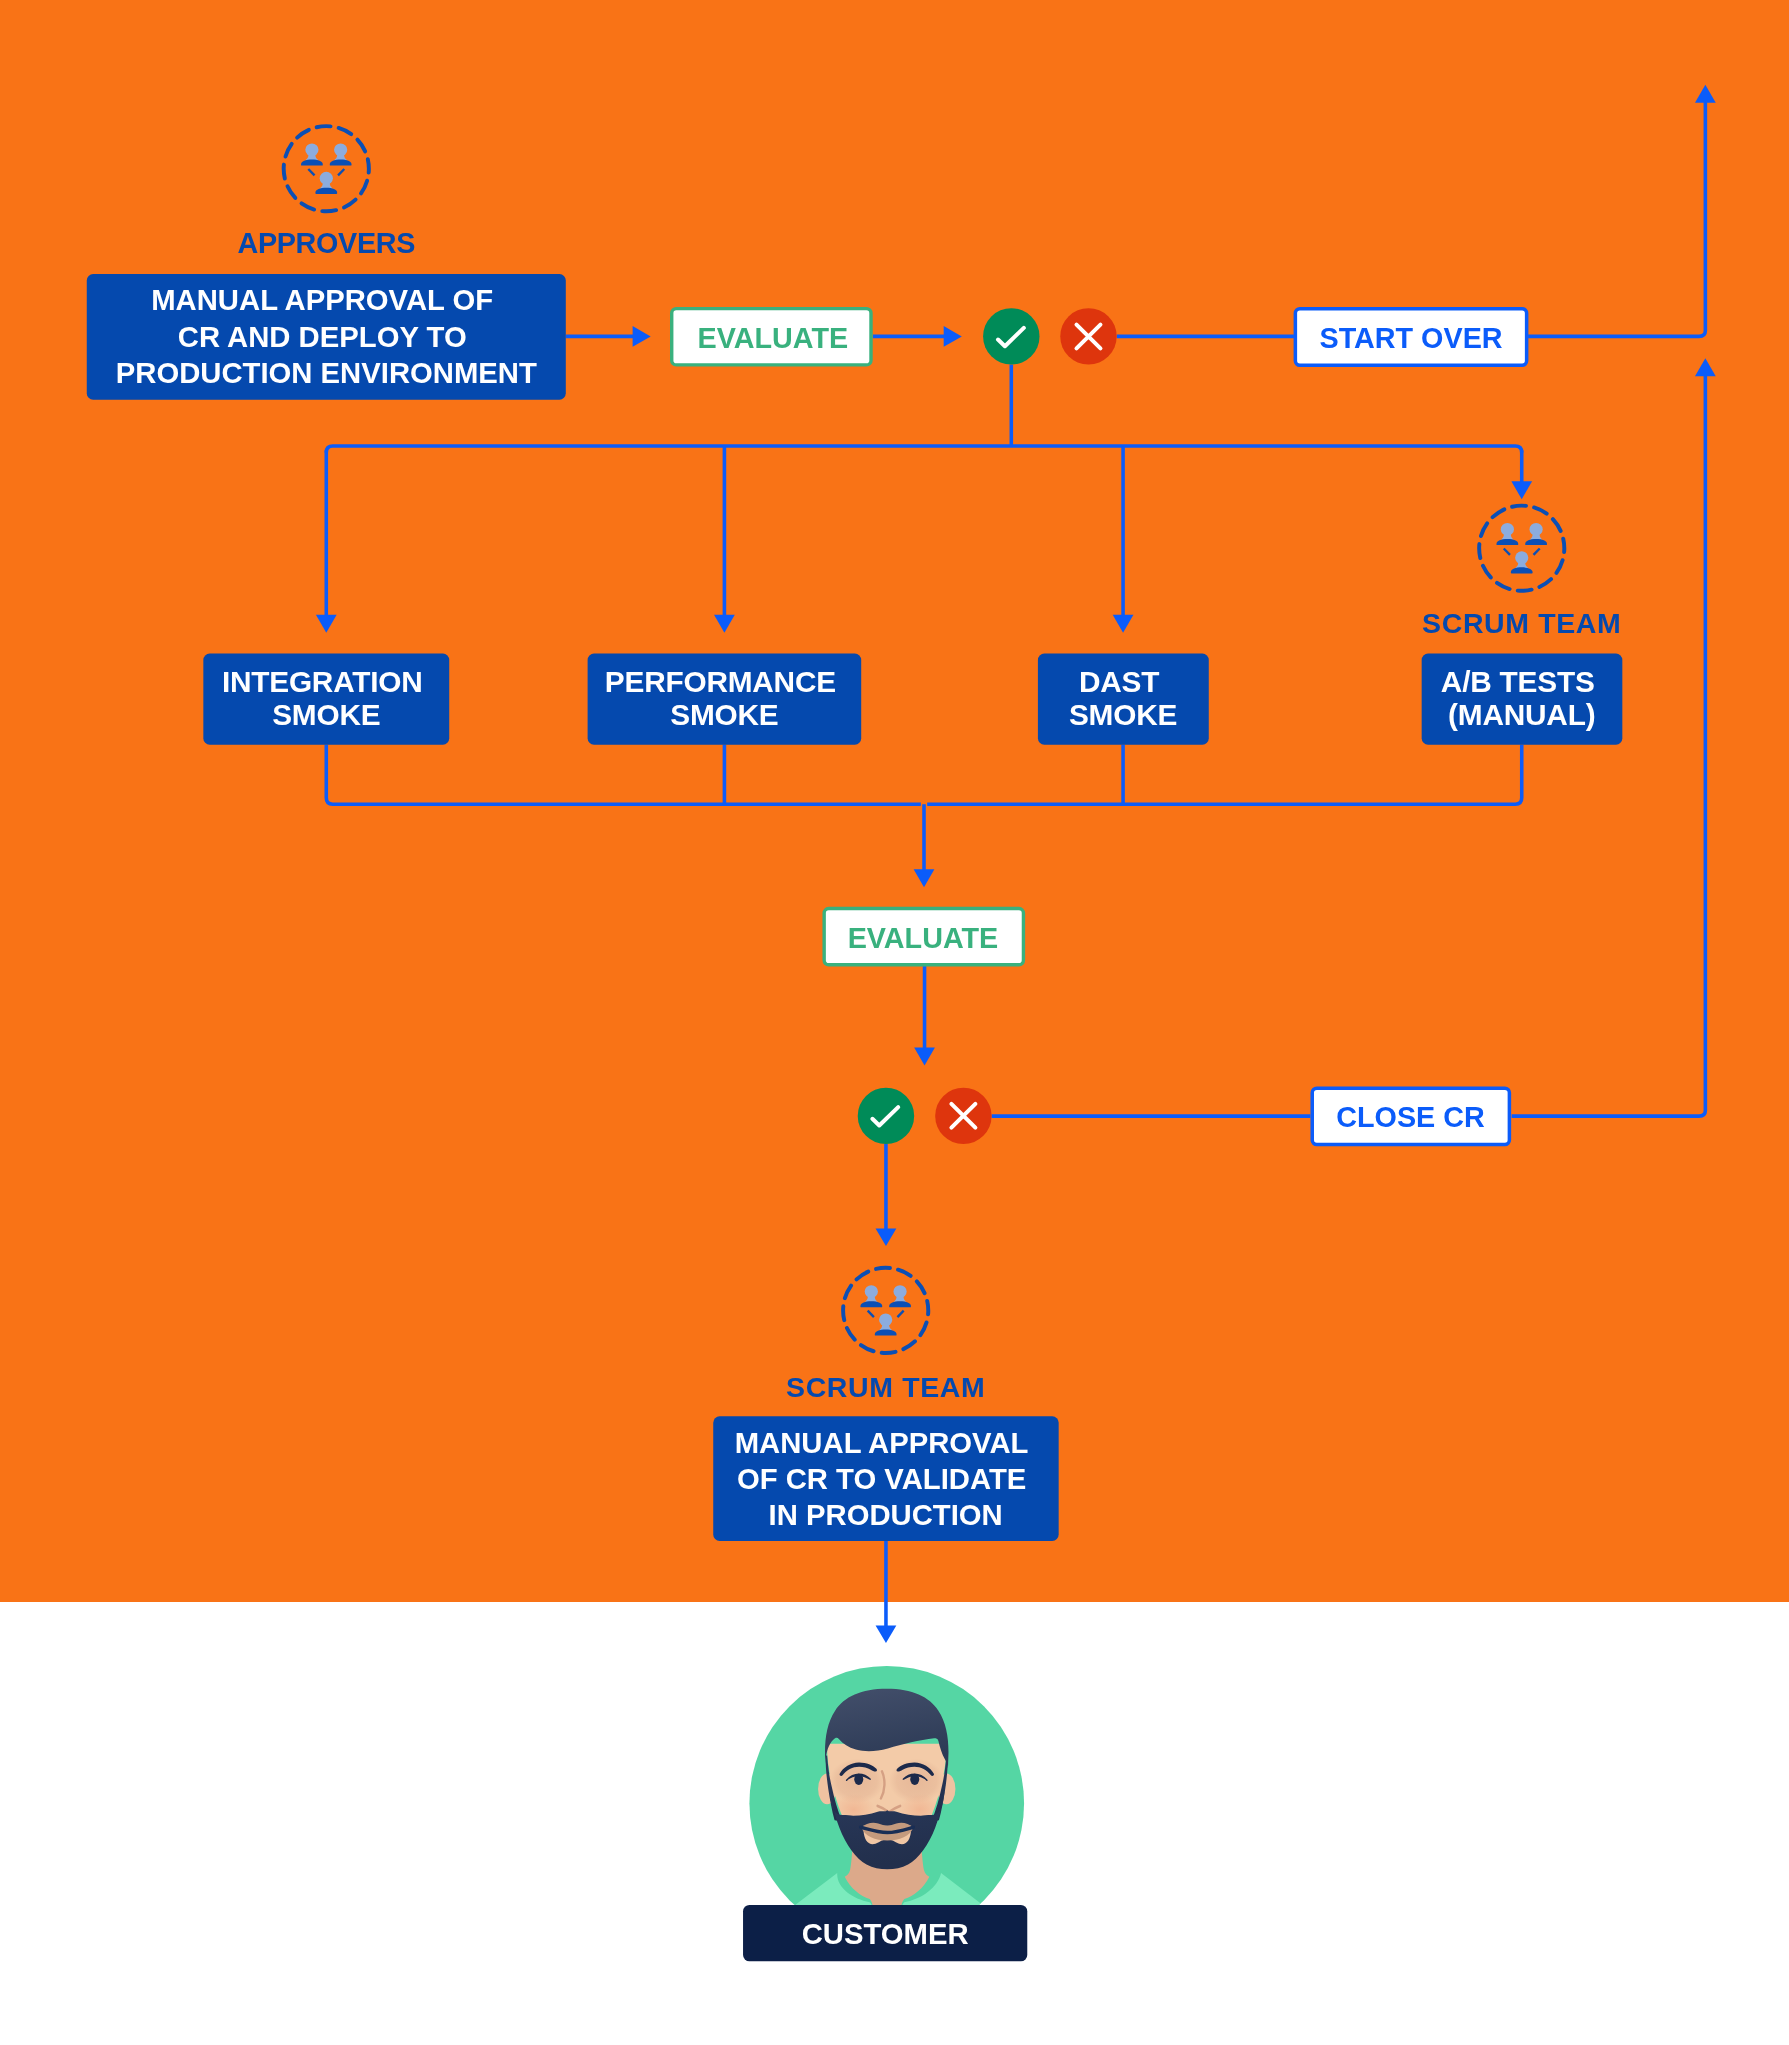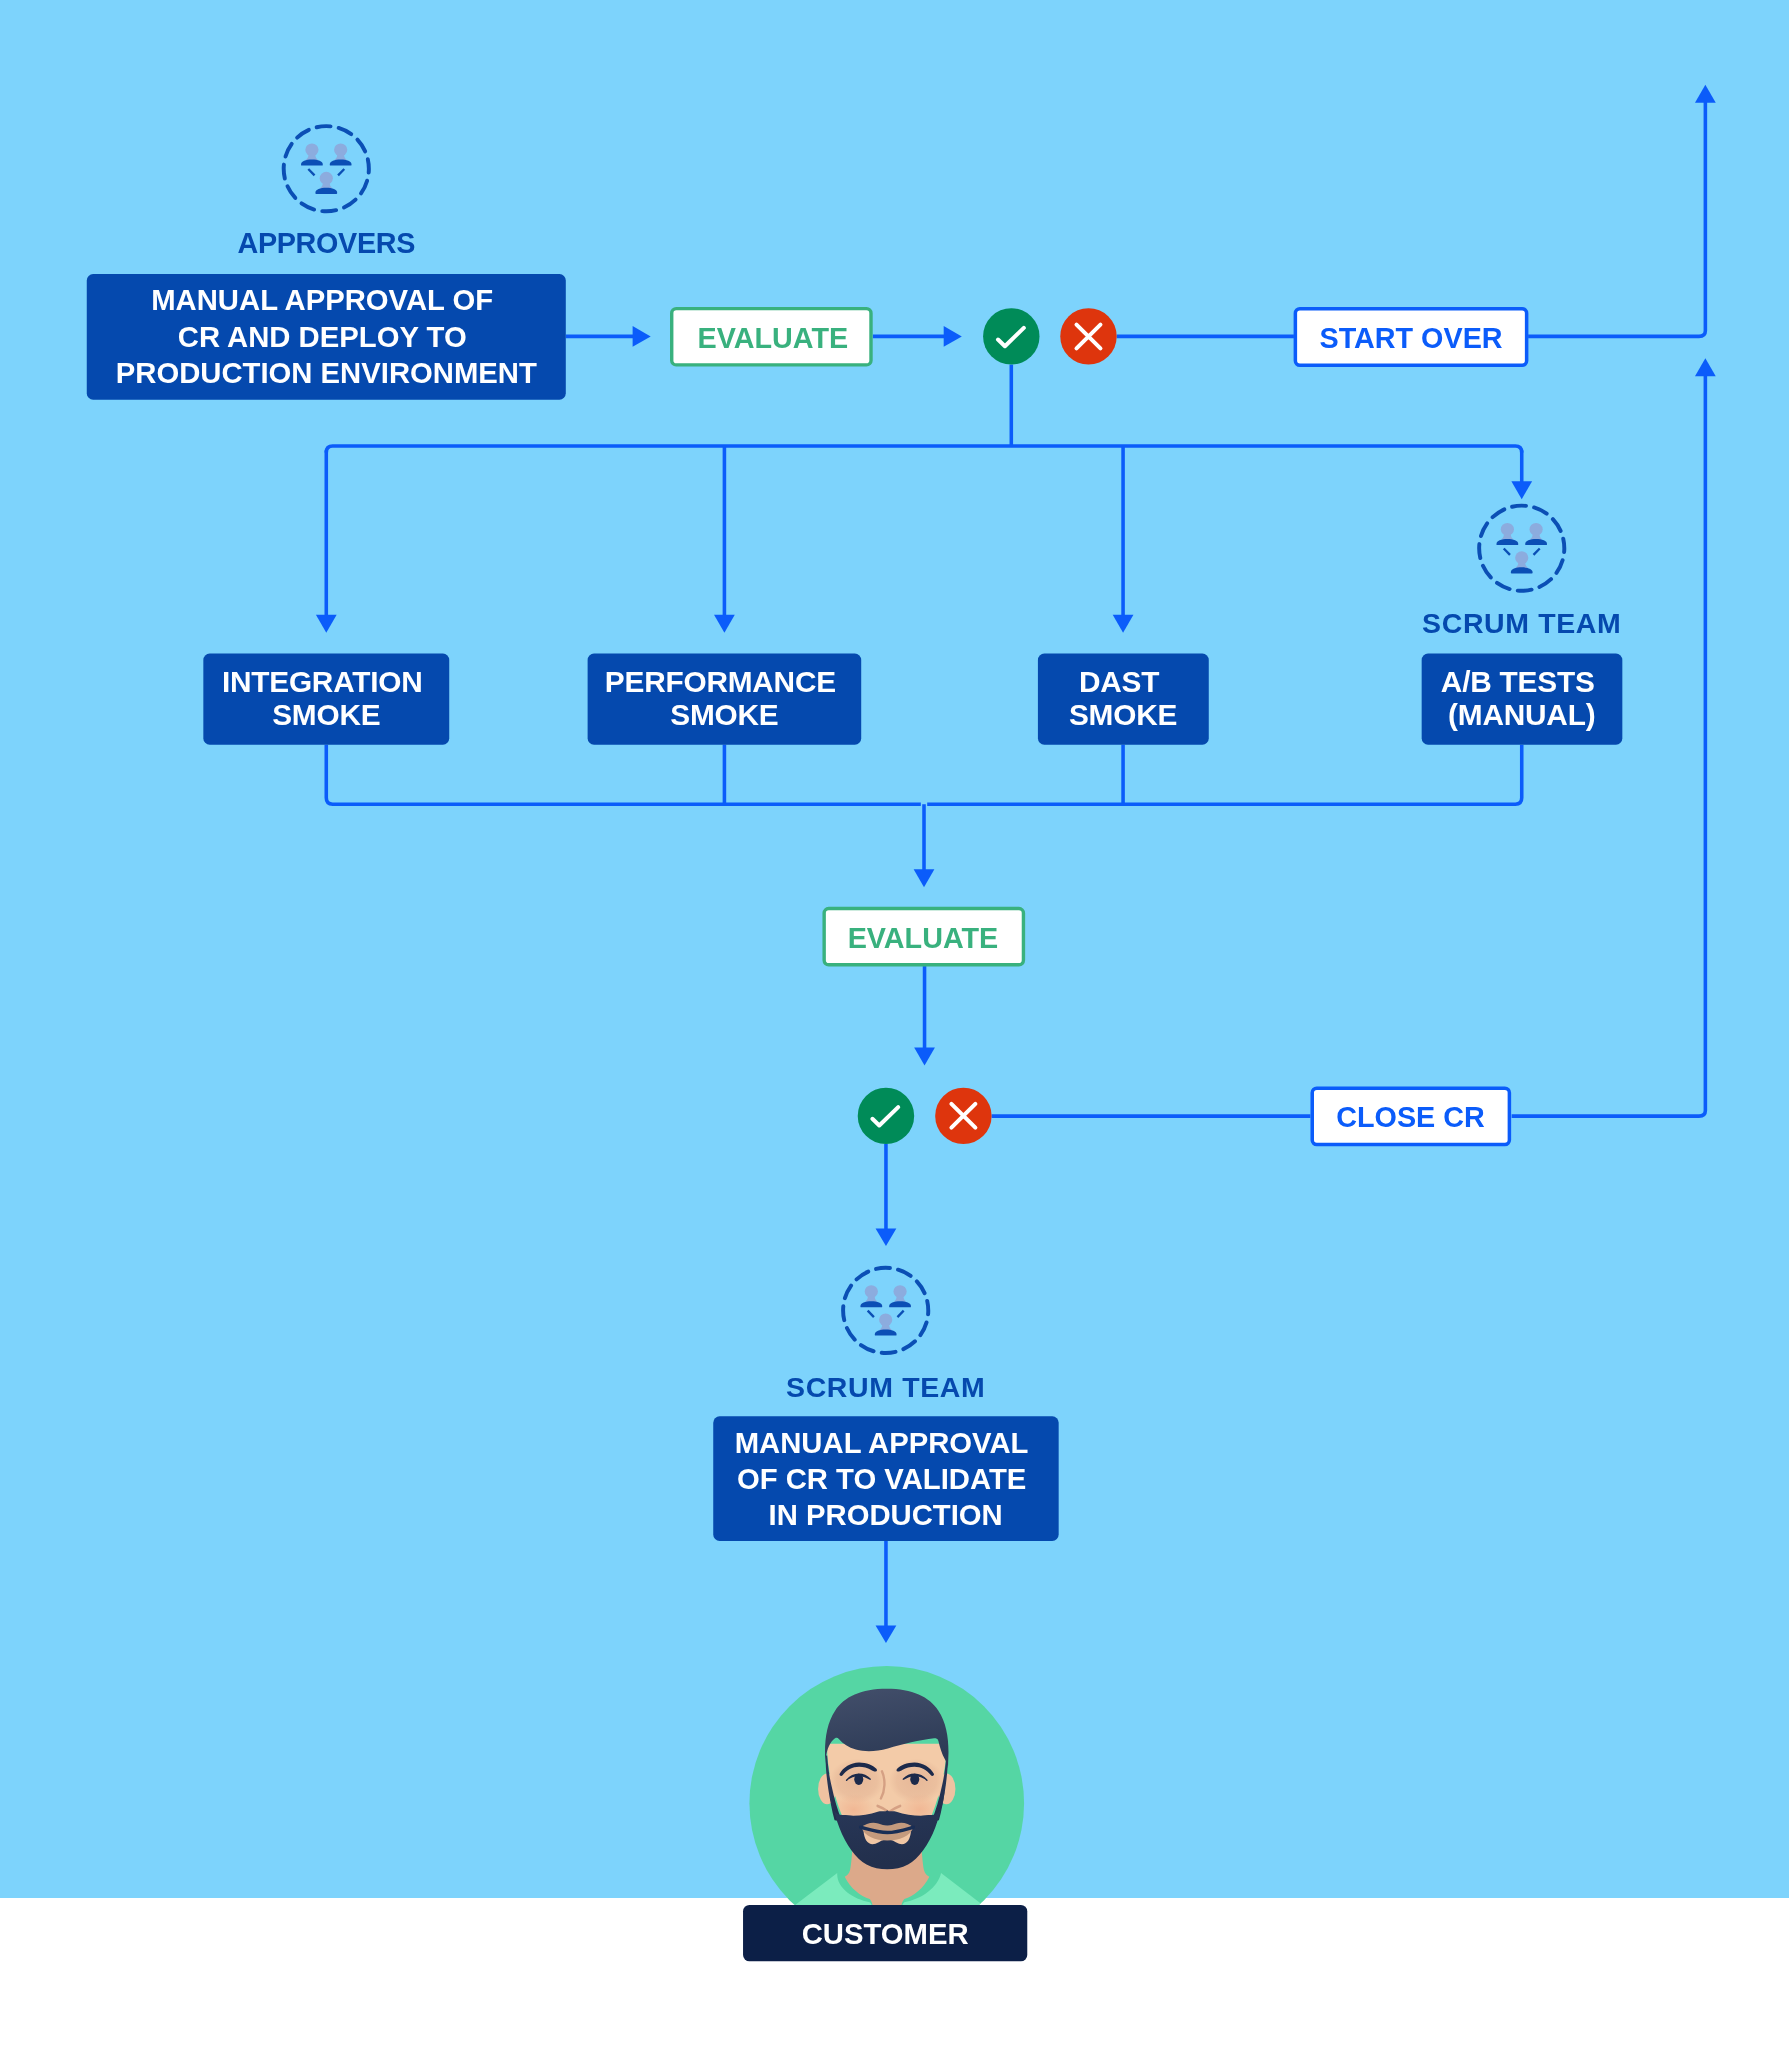--- a/index.html
+++ b/index.html
@@ -1,17 +1,17 @@
 <!DOCTYPE html>
 <html style="font-size:8.5px"><head>
 <meta charset="utf-8">
 <style>
   html,body{margin:0;padding:0;background:#ffffff;}
   body{width:1790px;height:2046px;overflow:hidden;font-family:"Liberation Sans",sans-serif;}
-  #stage{position:relative;width:1790px;height:1898px;background:#7dd3fc;}
+  #stage{position:relative;width:1790px;height:1602px;background:#f97316;}
   svg.board{position:absolute;left:0;top:0;width:1790px;height:2046px;}
 </style>
 </head>
 <body>
 
 <div id="stage">
 
 <svg class="board" viewBox="0 0 3363 3844" xmlns="http://www.w3.org/2000/svg">
   <defs>
 

